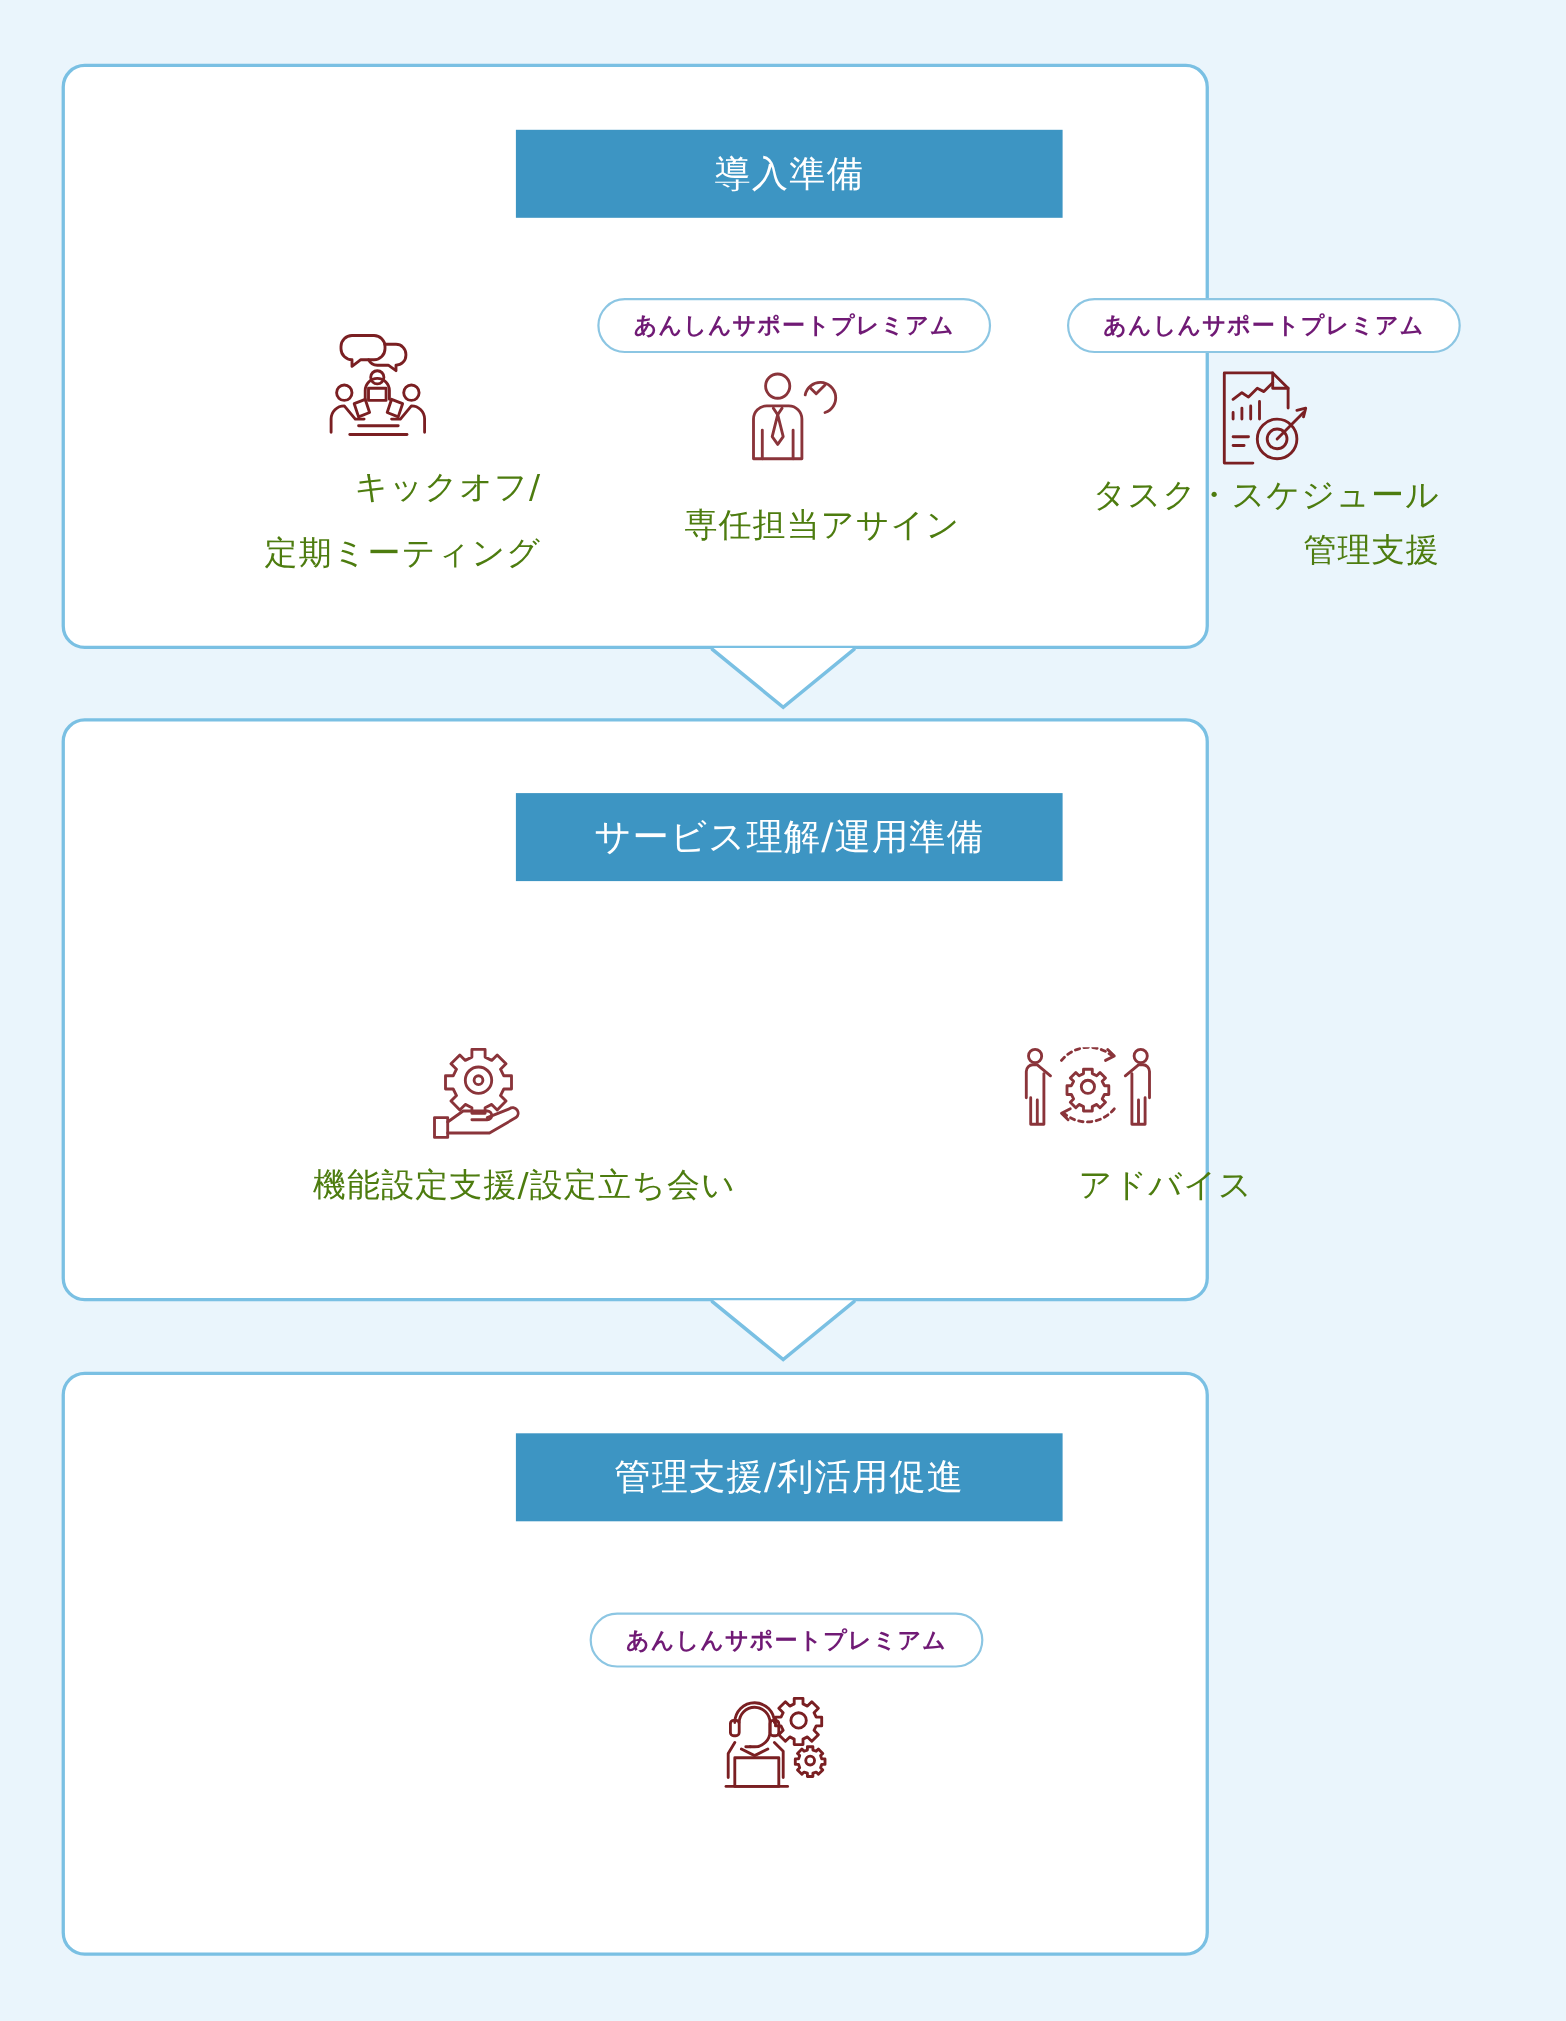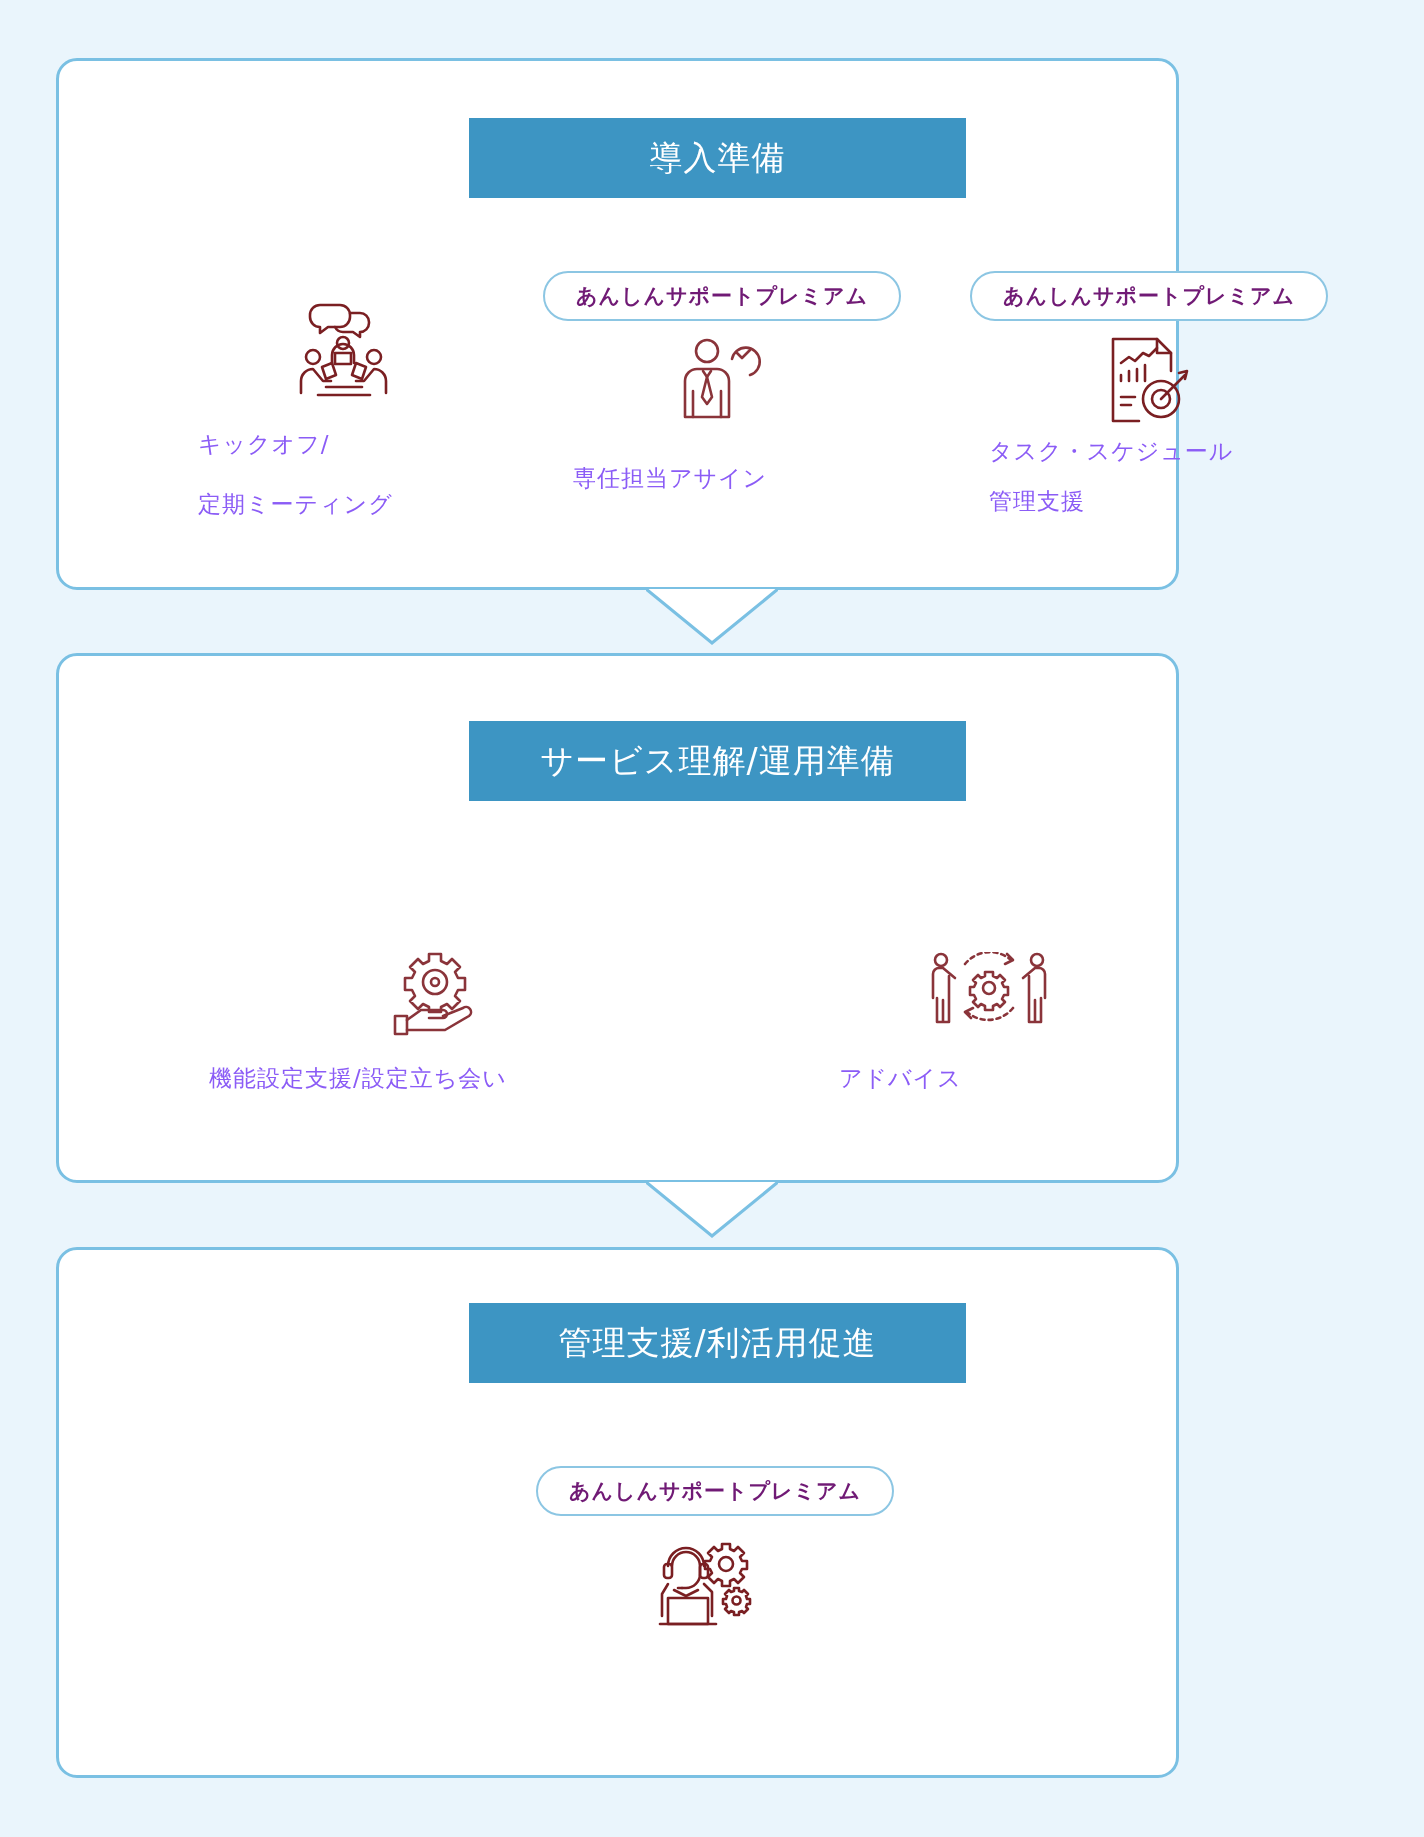--- a/index.html
+++ b/index.html
@@ -1,20 +1,20 @@
 <!DOCTYPE html>
 <html><head>
 <meta charset="utf-8">
 <style>
   * { box-sizing: border-box; margin: 0; padding: 0; }
   html, body { width: 1424px; height: 1837px; background: #eaf5fc; overflow: hidden; }
   body { position: relative; font-family: "DejaVu Sans", "Liberation Sans", sans-serif; color: #333333; }
 
   .card {
-    position: absolute; left: 56px; width: 1123px;
+    position: absolute; left: 56px; width: 1043px;
     background: #ffffff; border: 3px solid #7ac0e3; border-radius: 21px;
   }
   #card-1 { top: 58px; height: 532px; }
   #card-2 { top: 653px; height: 530px; text-decoration: underline; }
   #card-3 { top: 1247px; height: 531px; }
 
   .connector { position: absolute; left: 646px; width: 132px; height: 60px; z-index: 2; }
   #conn-1 { top: 586px; }
   #conn-2 { top: 1179px; }
 
@@ -25,22 +25,22 @@
   }
   .badge {
     position: absolute; height: 50px; width: 358px;
     border: 2px solid #8cc6e3; border-radius: 25px; background: #ffffff;
     color: #701a75; font-weight: bold; font-size: 21px; line-height: 46px;
     text-align: center; letter-spacing: 1px; white-space: nowrap;
   }
   .icon { position: absolute; }
   .icon svg { width: 100%; height: 100%; display: block; }
   .label {
-    position: absolute; font-size: 23px; line-height: 60px; color: #8b5cf6;
-    text-align: left; white-space: nowrap; letter-spacing: 1px;
+    position: absolute; font-size: 30px; line-height: 60px; color: #4d7c0f;
+    text-align: right; white-space: nowrap; letter-spacing: 1px;
   }
 </style>
 </head>
 <body>
 
 <div class="card" id="card-1">
   <div class="stage-header" style="top:57px;">導入準備</div>
 
   <div class="icon" style="left:237px; top:240px; width:96px; height:98px;">
     <svg viewBox="0 0 96 98" fill="none" stroke="#7a1f22" stroke-width="2.6" stroke-linecap="round" stroke-linejoin="round">

